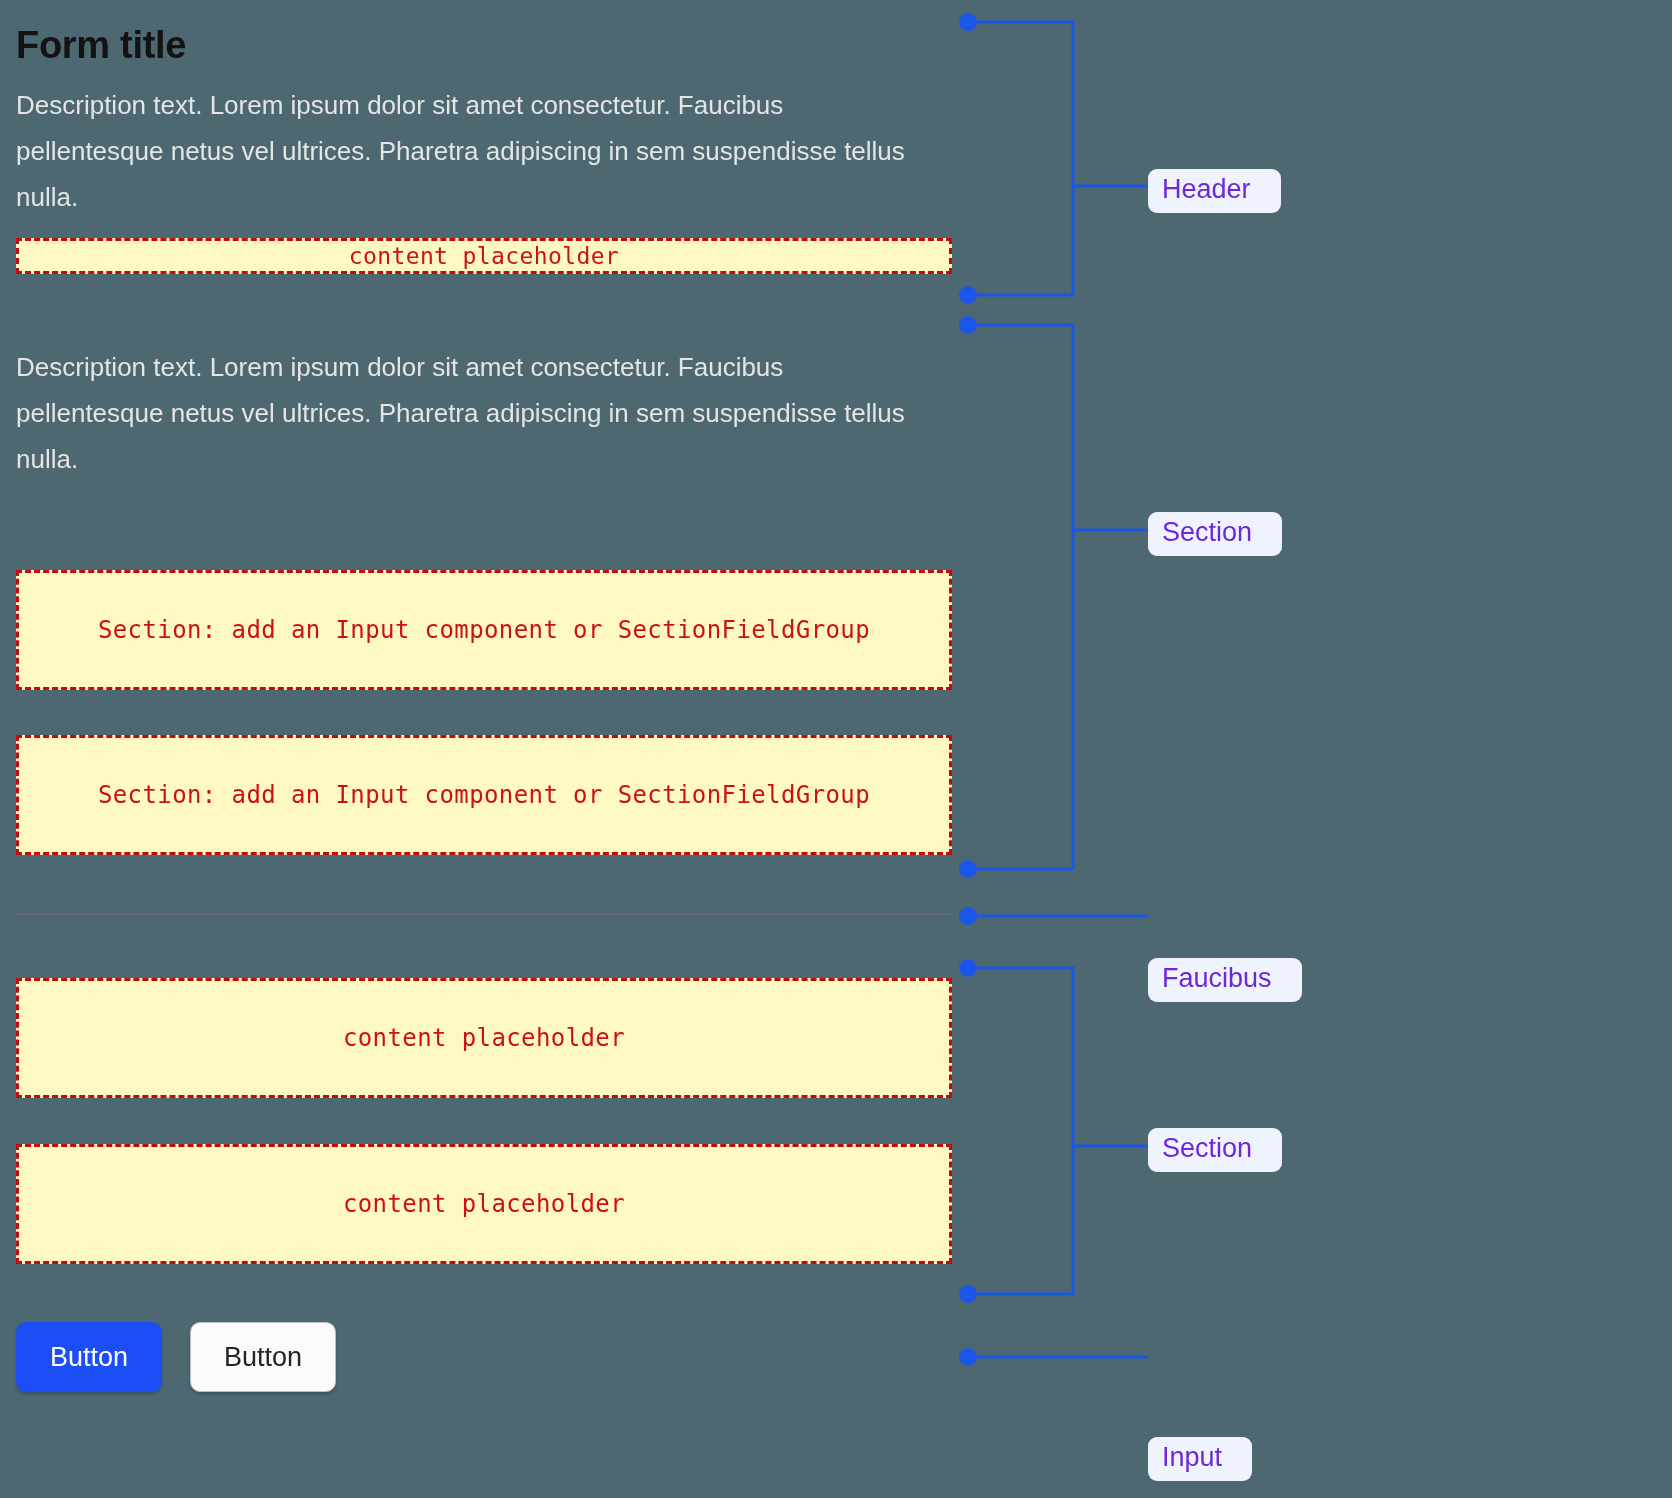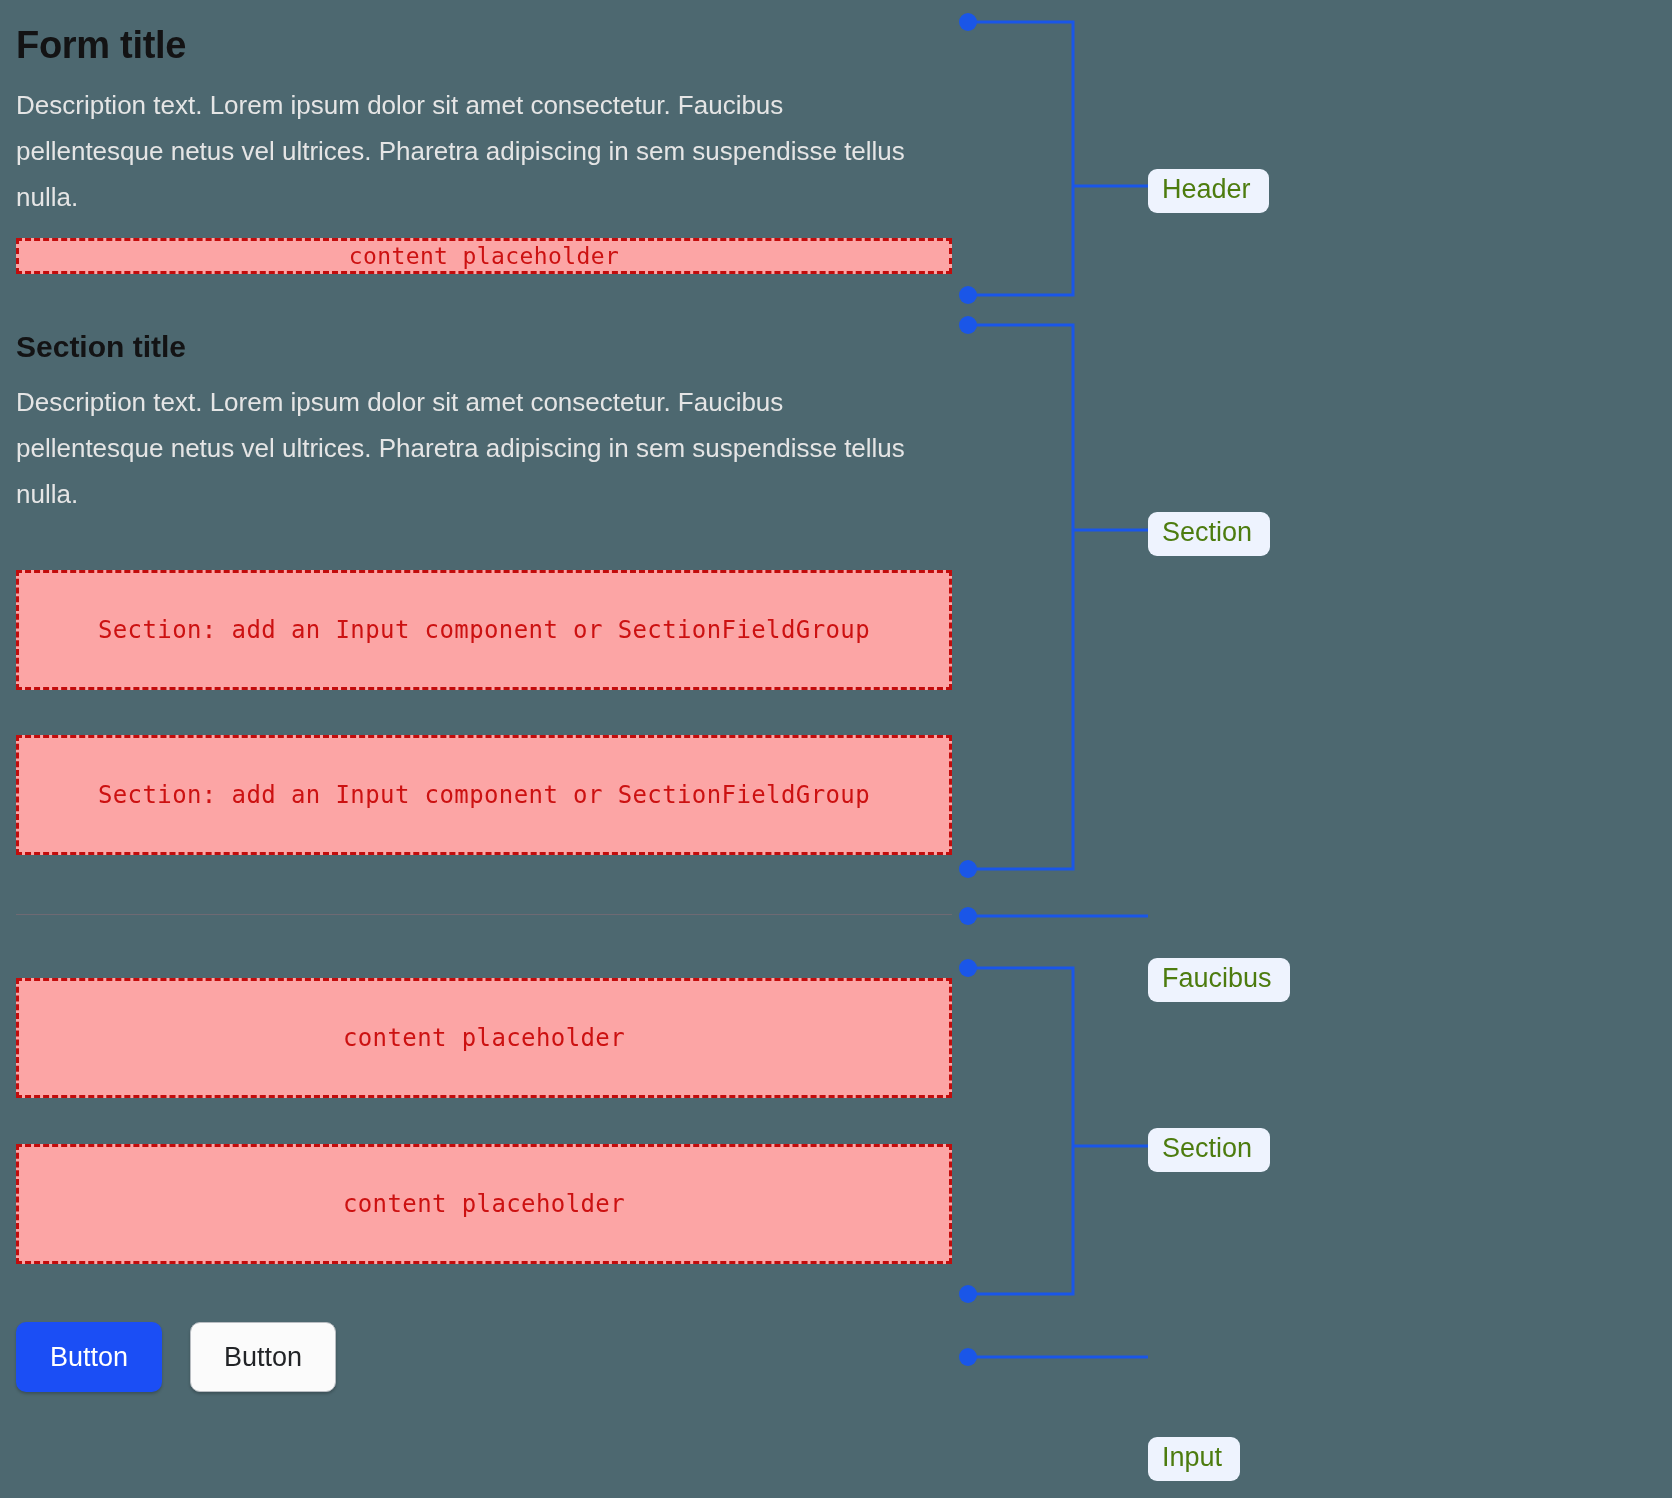--- a/index.html
+++ b/index.html
@@ -52,21 +52,21 @@
     font-size: 30px;
     font-weight: 700;
     color: #131314;
     margin: 0;
     line-height: 1.15;
   }
 
   
   .ph {
     box-sizing: border-box;
-    background: #fca5a5;
+    background: #fef9c3;
     border: 3px dashed #c20c0c;
     color: #cc1111;
     font-family: "DejaVu Sans Mono", "Liberation Mono", monospace;
     font-size: 24px;
     display: flex;
     align-items: center;
     justify-content: center;
     text-align: left;
     letter-spacing: 0.4px;
   }
@@ -138,25 +138,25 @@
     position: absolute;
     left: 0; top: 0;
     width: 1672px; height: 1498px;
     pointer-events: none;
   }
   .anno-layer svg { display: block; }
 
   .anno-label {
     position: absolute;
     background: #eef3fe;
-    color: #4d7c0f;
+    color: #6d28d9;
     font-family: "Liberation Sans", sans-serif;
     font-size: 27px;
     border-radius: 9px;
-    padding: 6px 18px 8px 14px;
+    padding: 6px 30px 8px 14px;
     white-space: nowrap;
     line-height: 1.1;
   }
   .lbl-header    { left: 1148px; top: 169px; }
   .lbl-section-1 { left: 1148px; top: 512px; }
   .lbl-separator { left: 1148px; top: 958px; }
   .lbl-section-2 { left: 1148px; top: 1128px; }
   .lbl-footer    { left: 1148px; top: 1437px; }
 </style>
 </head>
@@ -165,21 +165,20 @@
 <div id="root">
 
   <div class="form-col">
     <h1 class="form-title">Form title</h1>
     <p class="form-desc">Description text. Lorem ipsum dolor sit amet consectetur. Faucibus pellentesque netus vel ultrices. Pharetra adipiscing in sem suspendisse tellus nulla.</p>
   </div>
 
   <div class="ph ph-header">content placeholder</div>
 
   <div class="form-col" style="top: 330px;">
-    <h2 class="section-title">Section title</h2>
     <p class="form-desc">Description text. Lorem ipsum dolor sit amet consectetur. Faucibus pellentesque netus vel ultrices. Pharetra adipiscing in sem suspendisse tellus nulla.</p>
   </div>
 
   <div class="ph ph-sec-a">Section: add an Input component or SectionFieldGroup</div>
 
   <div class="ph ph-sec-b">Section: add an Input component or SectionFieldGroup</div>
 
   <div class="separator"></div>
 
   <div class="ph ph-sec-c">content placeholder</div>

